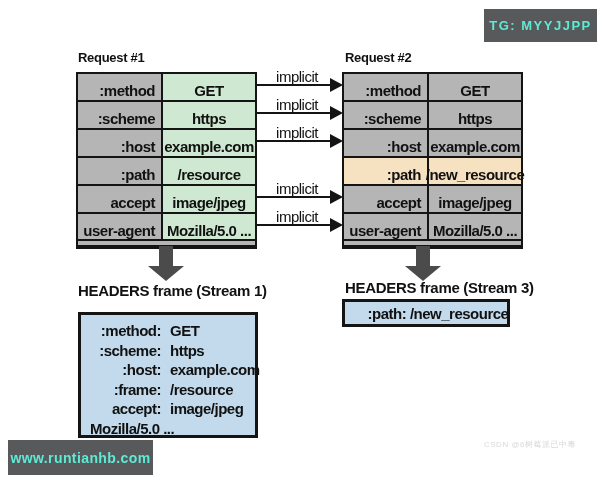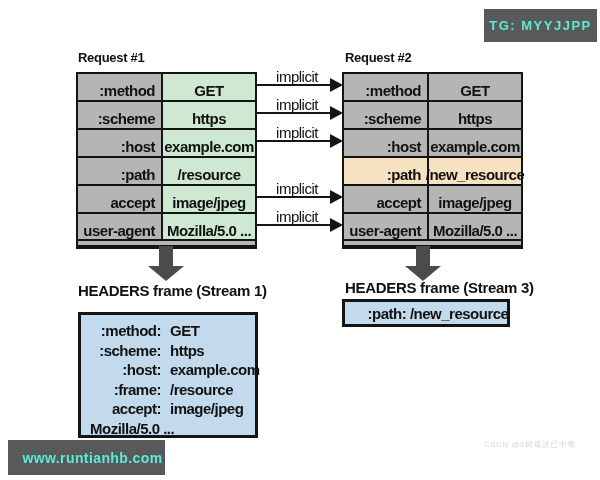--- a/index.html
+++ b/index.html
@@ -16,21 +16,21 @@
   #stage{
     position:relative;width:600px;height:480px;background:#ffffff;overflow:hidden;
     font-family:"Liberation Sans", sans-serif;color:#111;
   }
   .badge{
     position:absolute;background:var(--badge_bg);color:#5eead4;
     display:flex;align-items:center;justify-content:center;
     font-weight:700;white-space:nowrap;
   }
   .badge.tg{left:484px;top:9px;width:113px;height:33px;font-size:13px;letter-spacing:1.5px;}
-  .badge.site{left:8px;top:440px;width:145px;height:35px;font-size:14px;letter-spacing:.4px;padding-left:12px;}
+  .badge.site{left:8px;top:440px;width:145px;height:35px;font-size:14px;letter-spacing:.4px;}
   .tbl-title{
     position:absolute;font-size:13px;font-weight:700;letter-spacing:-0.3px;white-space:nowrap;
   }
   .hrow{
     position:absolute;display:flex;width:181px;height:25px;box-sizing:border-box;
   }
   .cell{
     box-sizing:border-box;border:2px solid var(--line_black);
     display:flex;align-items:center;height:37px;
     font-size:15px;font-weight:700;letter-spacing:-0.5px;white-space:nowrap;overflow:visible;

